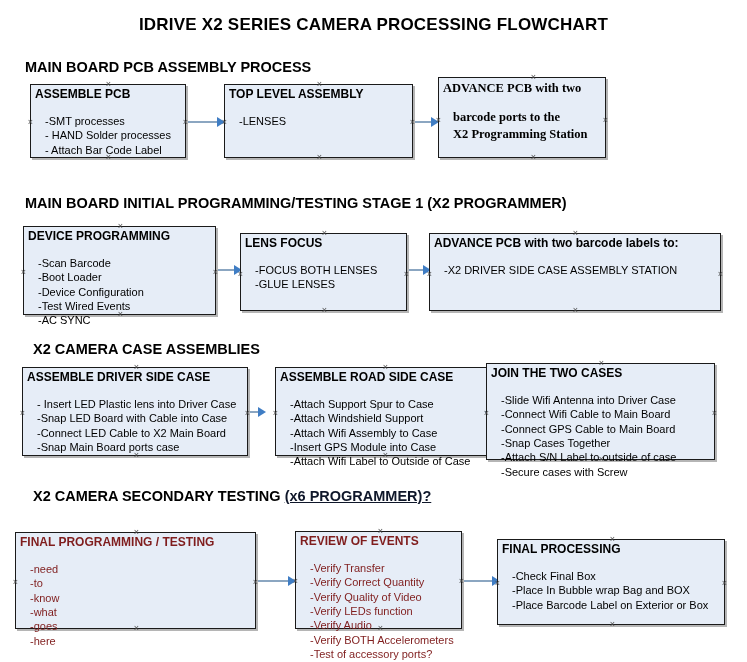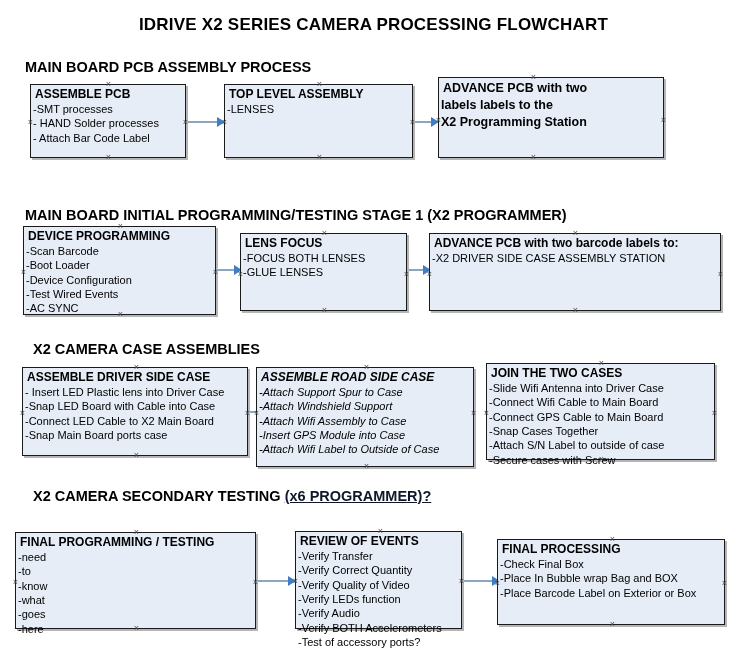--- a/index.html
+++ b/index.html
@@ -29,25 +29,25 @@
     background:#e6edf7;
     border:1px solid #1a1a1a;
     box-sizing:border-box;
     box-shadow:2px 2px 0 rgba(120,120,120,.55);
     overflow:visible;
   }
   .node .ttl{
     font-size:12px;font-weight:bold;line-height:1.18;
     padding:2px 0 1px 4px;white-space:nowrap;
   }
-  .node ul{list-style:none;margin:0;padding:0 0 0 2px;}
+  .node ul{list-style:none;margin:12px;padding:0 0 0 2px;}
   .node li{
     font-size:11px;line-height:1.30;white-space:nowrap;
   }
-  .node.red .ttl,.node.red li{color:#000000;}
+  .node.red .ttl,.node.red li{color:#7f1d1d;}
   .node.allbold .ttl,.node.allbold li{font-weight:bold;font-size:12.5px;line-height:1.30;}
 
   
   .conn{position:absolute;height:2px;background:#8ba6c1;}
   .arrow{
     position:absolute;width:0;height:0;
     border-top:5px solid transparent;border-bottom:5px solid transparent;
     border-left:8px solid #3f7dc4;
   }
   
@@ -92,33 +92,33 @@
     </ul>
     <div class="hx" style="left:90px;top:-5px;"></div>
     <div class="hx" style="left:90px;bottom:-5px;"></div>
     <div class="hx" style="left:-5px;top:33px;"></div>
     <div class="hx" style="right:-5px;top:33px;"></div>
   </div>
 
   <div class="conn" style="left:415px;top:121px;width:22px;"></div>
   <div class="arrow" style="left:431px;top:117px;"></div>
 
-  <div class="node allbold" style="left:438px;top:77px;width:226px;height:81px;">
+  <div class="node allbold" style="left:438px;top:77px;width:168px;height:81px;font-family:Liberation Serif, serif;">
     <div class="ttl">ADVANCE PCB with two</div>
     <ul>
-      <li>labels labels to the</li>
+      <li>barcode ports to the</li>
       <li> X2 Programming Station</li>
     </ul>
     <div class="hx" style="left:90px;top:-5px;"></div>
     <div class="hx" style="left:90px;bottom:-5px;"></div>
     <div class="hx" style="left:-5px;top:38px;"></div>
     <div class="hx" style="right:-5px;top:38px;"></div>
   </div>
 
-  <div class="section-head" style="left:25px;top:207px;">
+  <div class="section-head" style="left:25px;top:195px;">
     <span>MAIN BOARD INITIAL PROGRAMMING/TESTING STAGE 1 (X2 PROGRAMMER)</span>
   </div>
 
   <div class="node" style="left:23px;top:226px;width:193px;height:89px;">
     <div class="ttl">DEVICE PROGRAMMING</div>
     <ul>
       <li>-Scan Barcode</li>
       <li>-Boot Loader</li>
       <li>-Device Configuration</li>
       <li>-Test Wired Events</li>
@@ -173,21 +173,21 @@
     </ul>
     <div class="hx" style="left:109px;top:-5px;"></div>
     <div class="hx" style="left:109px;bottom:-5px;"></div>
     <div class="hx" style="left:-5px;top:41px;"></div>
     <div class="hx" style="right:-5px;top:41px;"></div>
   </div>
 
   <div class="conn" style="left:250px;top:411px;width:12px;"></div>
   <div class="arrow" style="left:258px;top:407px;"></div>
 
-  <div class="node" style="left:256px;top:367px;width:218px;height:100px;font-style:italic;">
+  <div class="node" style="left:275px;top:367px;width:218px;height:89px;">
     <div class="ttl">ASSEMBLE ROAD SIDE CASE</div>
     <ul>
       <li>-Attach Support Spur to Case</li>
       <li>-Attach Windshield Support</li>
       <li>-Attach Wifi Assembly to Case</li>
       <li>-Insert GPS Module into Case</li>
       <li>-Attach Wifi Label to Outside of Case</li>
     </ul>
     <div class="hx" style="left:105px;top:-5px;"></div>
     <div class="hx" style="left:105px;bottom:-5px;"></div>

